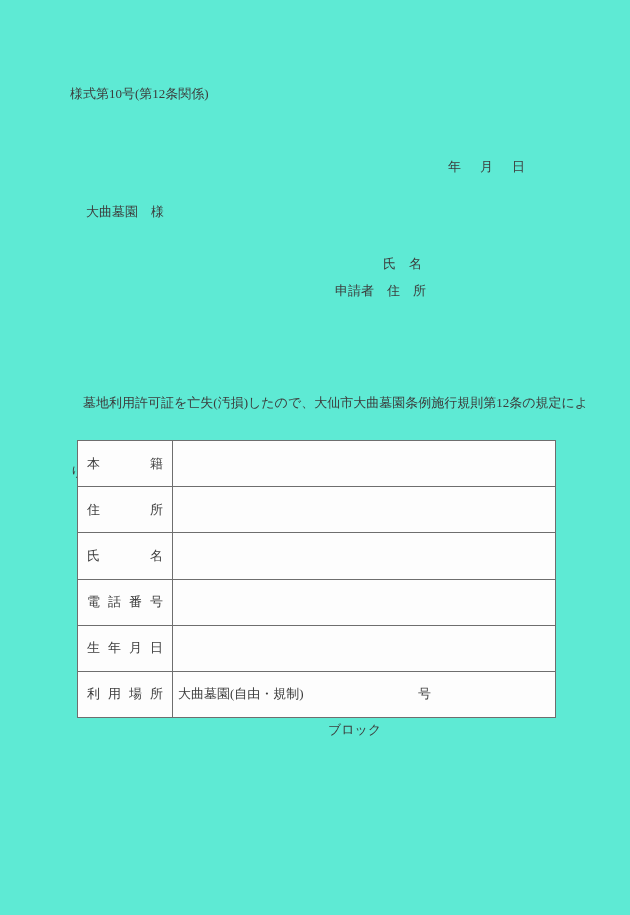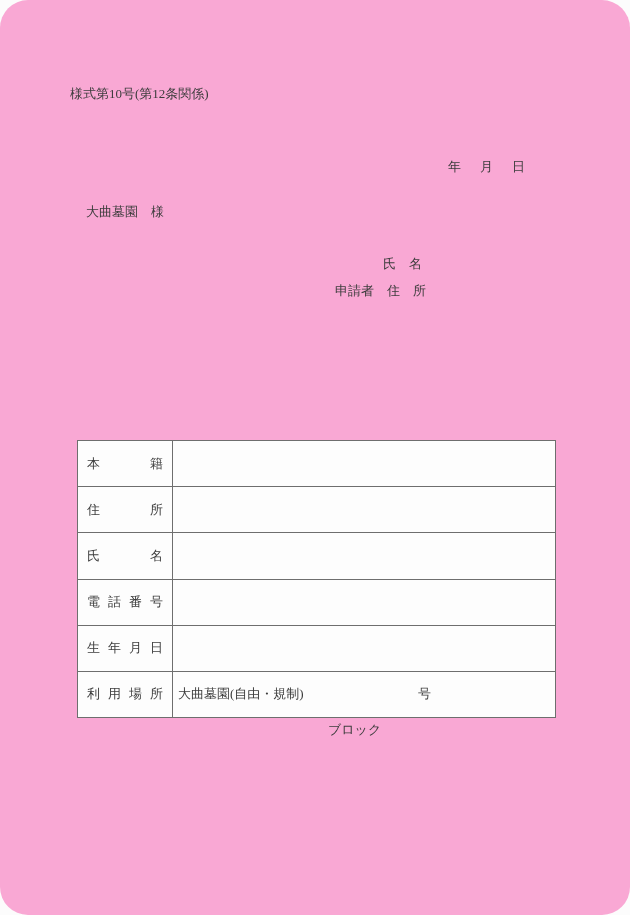--- a/index.html
+++ b/index.html
@@ -4,26 +4,25 @@
 <style>
   html, body {
     margin: 0;
     padding: 0;
     background: #fcfcfc;
   }
   .page {
     position: relative;
     width: 630px;
     height: 915px;
-    background: #f9a8d4;
+    background: #5eead4;
     font-family: "Liberation Serif", "DejaVu Serif", serif;
     font-size: 13px;
     color: #3c3c3c;
     overflow: hidden;
-    border-radius: 28px;
   }
   .abs { position: absolute; white-space: pre; }
 
   .form-number { left: 70px; top: 85px; }
 
   .doc-title {
     left: 0; right: 0;
     top: 111px;
     text-align: center;
     letter-spacing: 0.5px;
@@ -105,20 +104,24 @@
     <span class="date-month">月</span>
     <span class="date-day">日</span>
   </div>
 
   <div class="abs addressee">大曲墓園　様</div>
 
   <div class="abs applicant-address">申請者　住　所</div>
 
   <div class="abs applicant-name">氏　名</div>
 
+  <div class="abs body-text">
+    <div>　墓地利用許可証を亡失(汚損)したので、大仙市大曲墓園条例施行規則第12条の規定によ</div>
+    <div>り、再交付を申請します。</div>
+  </div>
 
   <div class="doc-table">
 
     <div class="t-row">
       <div class="t-label">
         <span class="label-chars">
             <span>本</span>
             <span>籍</span>
           </span>
       </div>

